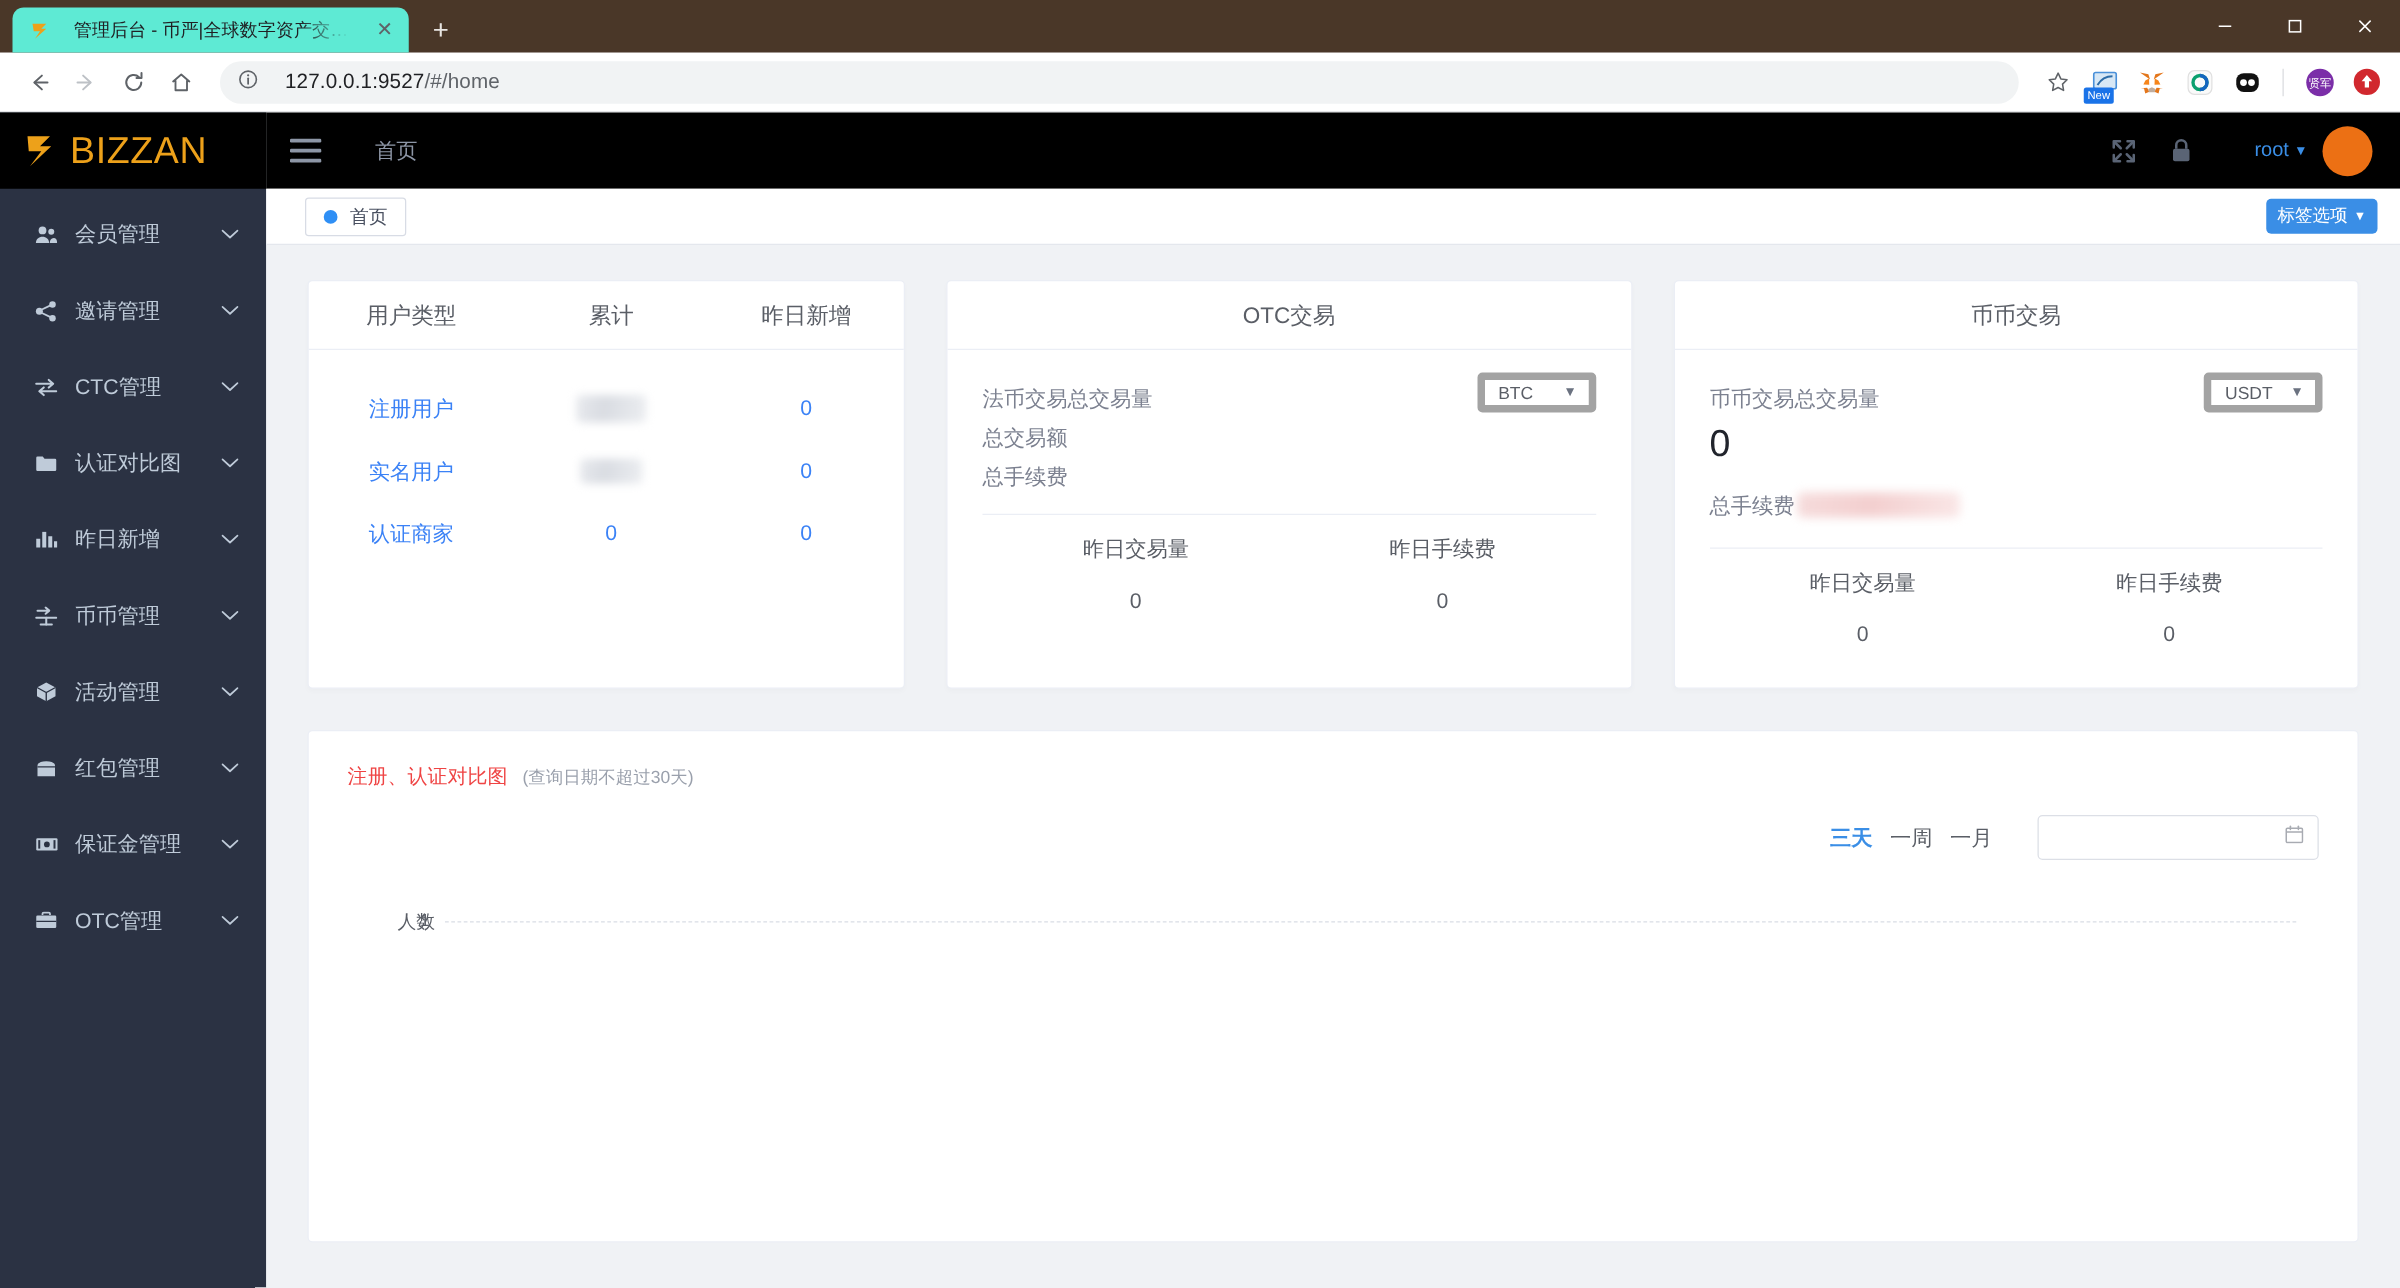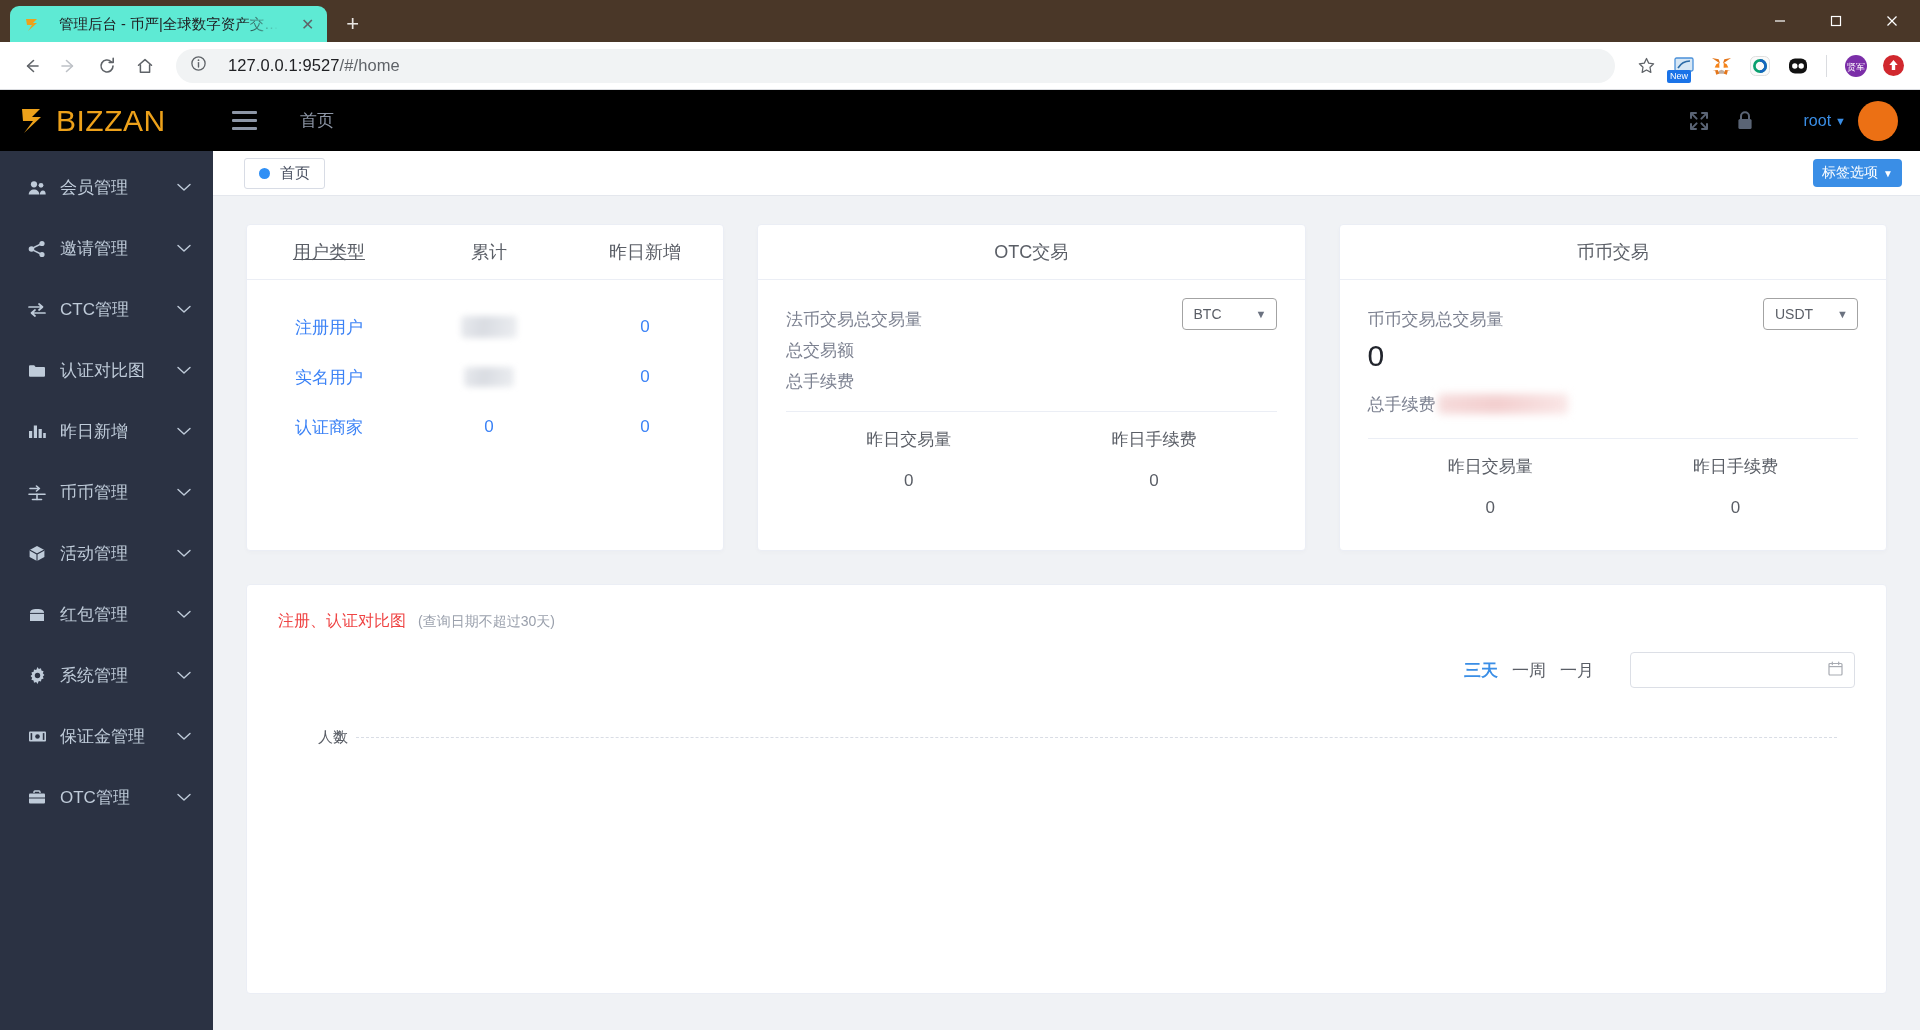--- a/index.html
+++ b/index.html
@@ -230,21 +230,21 @@
     border-bottom: 1px solid #ebeef5;
     display: flex; align-items: center; justify-content: center;
     font-size: 18px; color: #5a5e66;
   }
   .card-head.cols {
     justify-content: flex-start;
     padding: 0 0 0 0;
   }
   .col3 { display: flex; width: 100%; }
   .col3 > div { flex: 1; text-align: center; font-size: 18px; color: #5a5e66; }
-  .col3 > div:first-child { flex: 1.05; text-decoration: underline; }
+  .col3 > div:first-child { flex: 1.05; }
   .user-rows { padding-top: 22px; }
   .user-row { display: flex; height: 50px; align-items: center; }
   .user-row > div { flex: 1; text-align: center; font-size: 17px; color: #3b82f6; }
   .user-row > div:first-child { flex: 1.05; }
   .blurred {
     display: inline-block;
     width: 56px; height: 22px;
     border-radius: 4px;
     background: linear-gradient(100deg, #e8eaee 0%, #d9dce2 40%, #eceef1 100%);
     filter: blur(3.2px);
@@ -257,21 +257,21 @@
     filter: blur(4px);
   }
 
   .card-body { padding: 24px 28px 0 28px; position: relative; }
   .stat-label { font-size: 17px; color: #7c8190; line-height: 31px; }
   .stat-big { font-size: 30px; color: #21242c; line-height: 1.25; margin-top: 2px; }
   .currency-select {
     position: absolute;
     top: 18px; right: 28px;
     width: 95px; height: 32px;
-    border: 1px solid #a3a3a3;
+    border: 6px solid #a3a3a3;
     border-radius: 4px;
     background: #fff;
     display: flex; align-items: center; justify-content: space-between;
     padding: 0 9px 0 11px;
     font-size: 14px; color: #5a5e66;
   }
   .sel-caret { color: #6b7280; font-size: 11px; }
   .divider { height: 1px; background: #ebeef5; margin: 14px 0 0 0; }
   .two-cols { display: flex; padding-top: 16px; }
   .two-cols > div { flex: 1; text-align: center; }
@@ -581,34 +581,20 @@
             </svg>
         </span>
         <span class="menu-label">红包管理</span>
         <span class="menu-arrow">
           <svg width="14" height="9" viewBox="0 0 14 9">
               <path d="M1 1.5L7 7l6-5.5" fill="none" stroke="currentColor" stroke-width="1.4" stroke-linecap="round" stroke-linejoin="round"></path>
             </svg>
         </span>
       </div>
 
-      <div class="menu-item">
-        <span class="menu-icon">
-          <svg width="17" height="17" viewBox="0 0 17 17">
-              <path d="M8.5 0l1.3 1.9 2.2-.6.4 2.3 2.2.6-.8 2.1 1.6 1.6-1.6 1.6.8 2.1-2.2.6-.4 2.3-2.2-.6L8.5 17l-1.3-1.9-2.2.6-.4-2.3-2.2-.6.8-2.1L1.6 9.1l1.6-1.6-.8-2.1 2.2-.6.4-2.3 2.2.6z" fill="currentColor"></path>
-              <circle cx="8.5" cy="8.5" r="2.7" fill="#2b3243"></circle>
-            </svg>
-        </span>
-        <span class="menu-label">系统管理</span>
-        <span class="menu-arrow">
-          <svg width="14" height="9" viewBox="0 0 14 9">
-              <path d="M1 1.5L7 7l6-5.5" fill="none" stroke="currentColor" stroke-width="1.4" stroke-linecap="round" stroke-linejoin="round"></path>
-            </svg>
-        </span>
-      </div>
 
       <div class="menu-item">
         <span class="menu-icon">
           <svg width="19" height="13" viewBox="0 0 19 13">
               <rect x="1" y="1.6" width="17" height="9.8" rx="1" fill="currentColor"></rect>
               <circle cx="9.5" cy="6.5" r="2.3" fill="#2b3243"></circle>
               <rect x="2.6" y="3.1" width="1.6" height="6.8" fill="#2b3243"></rect>
               <rect x="14.8" y="3.1" width="1.6" height="6.8" fill="#2b3243"></rect>
             </svg>
         </span>

